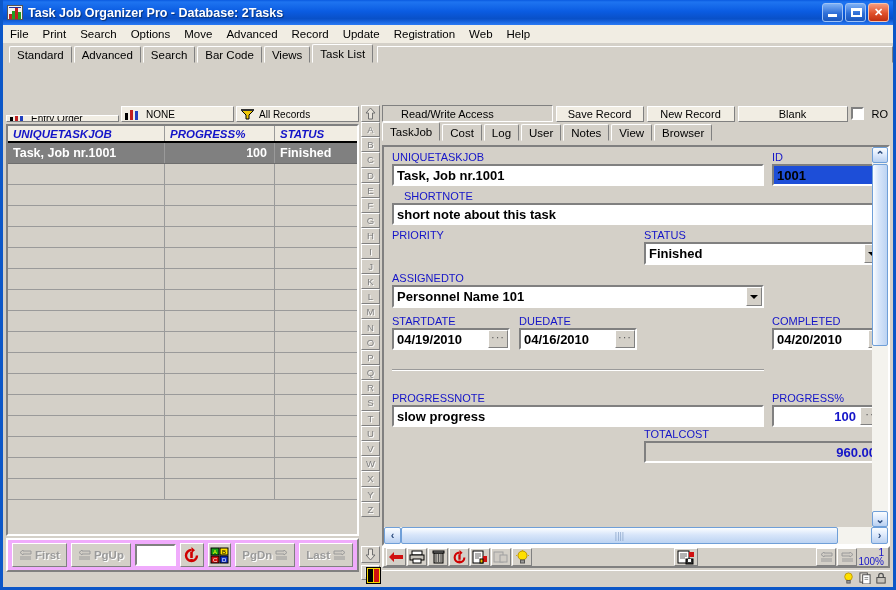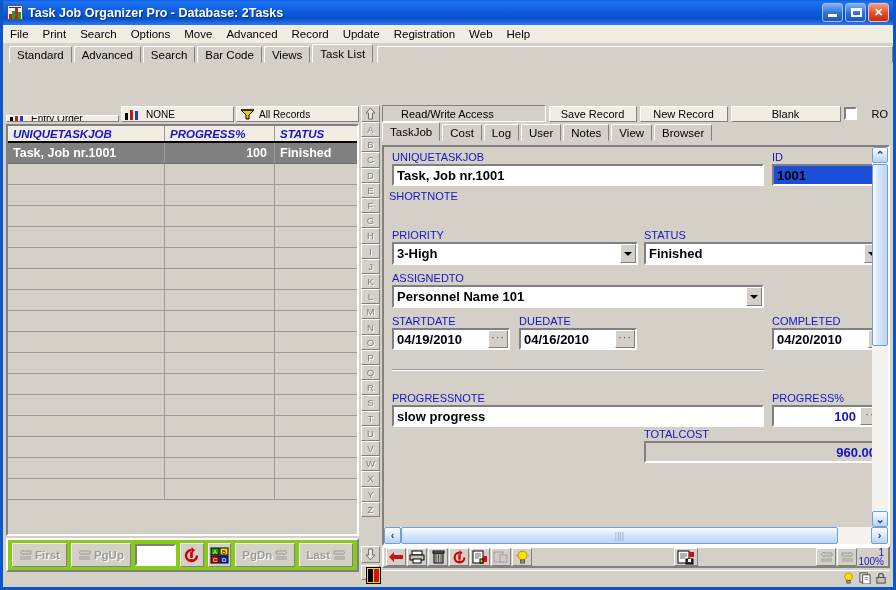--- a/index.html
+++ b/index.html
@@ -143,21 +143,21 @@
   .listrow.sel { background:#808080; color:#ffffff; font-weight:bold; border-bottom-color:#6e6e6e; }
   .listrow.sel .c1 { padding-left:5px; }
   .listrow.sel .c2 { justify-content:flex-end; padding-right:7px; }
   .listrow.sel .c3 { padding-left:5px; }
   .listrow.empty > div { border-right-color:#9a9a9a; }
 
   .navbar {
     position:absolute; left:0; right:0; bottom:12px; height:34px;
     border:2px solid; border-color:#ffffff #808080 #808080 #ffffff;
     display:flex; align-items:center; gap:4px; padding:0 4px;
-    background:#84cc16;
+    background:#f0abfc;
   }
   .navbtn {
     height:24px; background:#d4d0c8;
     border:1px solid; border-color:#ffffff #808080 #808080 #ffffff;
     display:flex; align-items:center; justify-content:center; gap:3px;
     font-weight:bold; font-size:11.5px; color:#9a9a9a;
     text-shadow: 1px 1px 0 #ffffff; padding: 0 6px; white-space:nowrap;
   }
   .navinput { width:48px; height:22px; background:#fff; border:2px solid; border-color:#808080 #ffffff #ffffff #808080; }
   .navico { height:24px; width:28px; background:#d4d0c8;
@@ -187,21 +187,21 @@
     display:flex; align-items:center; padding-left:18px;
     border-top:1px solid #808080; border-left:1px solid #808080;
     border-right:1px solid #fff; border-bottom:1px solid #fff;
   }
   .recbtn {
     width:88px; height:16px; background:#f1ede3;
     border:1px solid; border-color:#ffffff #808080 #808080 #ffffff;
     font-size:11px; display:flex; align-items:center; justify-content:center;
   }
   .recbtn.blank { width:110px; }
-  .robox { display:flex; align-items:center; gap:15px; padding-right:2px; }
+  .robox { display:flex; align-items:center; gap:8px; padding-right:2px; }
   .cb { width:13px; height:13px; background:#fff; border:2px solid; border-color:#808080 #ffffff #ffffff #808080; }
 
   .ftabrow { height:19px; display:flex; align-items:flex-end; margin-top:0; }
   .ftab {
     height:17px; padding:0 7px; margin-right:2px; background:#d4d0c8;
     border:1px solid; border-color:#ffffff #808080 #d4d0c8 #ffffff;
     font-size:11.5px; display:flex; align-items:center; border-radius:2px 2px 0 0;
   }
   .ftab.active { height:19px; }
   .ftabfill { flex:1; height:1px; }
@@ -588,29 +588,24 @@
       </div>
 
       <div class="form">
 
         <div class="flabel" style="left:8px;top:4px">UNIQUETASKJOB</div>
         <div class="finput" style="left:8px;top:17px;width:372px;height:22px">Task, Job nr.1001</div>
 
         <div class="flabel" style="left:388px;top:4px">ID</div>
         <div class="finput ro" style="left:388px;top:17px;width:110px;height:22px">1001</div>
 
-        <div class="flabel" style="left:5px;top:43px">SHORTNOTE</div>
+        <div class="flabel" style="left:20px;top:43px">SHORTNOTE</div>
+        <div class="finput" style="left:8px;top:56px;width:490px;height:22px">short note about this task</div>
 
         <div class="flabel" style="left:8px;top:82px">PRIORITY</div>
-        <div class="combo" style="left:8px;top:95px;width:246px;height:23px">
-          <span class="val">3-High</span>
-          <span class="arw">
-              <span class="tri-d"></span>
-            </span>
-        </div>
 
         <div class="flabel" style="left:260px;top:82px">STATUS</div>
         <div class="combo" style="left:260px;top:95px;width:238px;height:23px">
           <span class="val">Finished</span>
           <span class="arw">
               <span class="tri-d"></span>
             </span>
         </div>
 
         <div class="flabel" style="left:8px;top:125px">ASSIGNEDTO</div>

